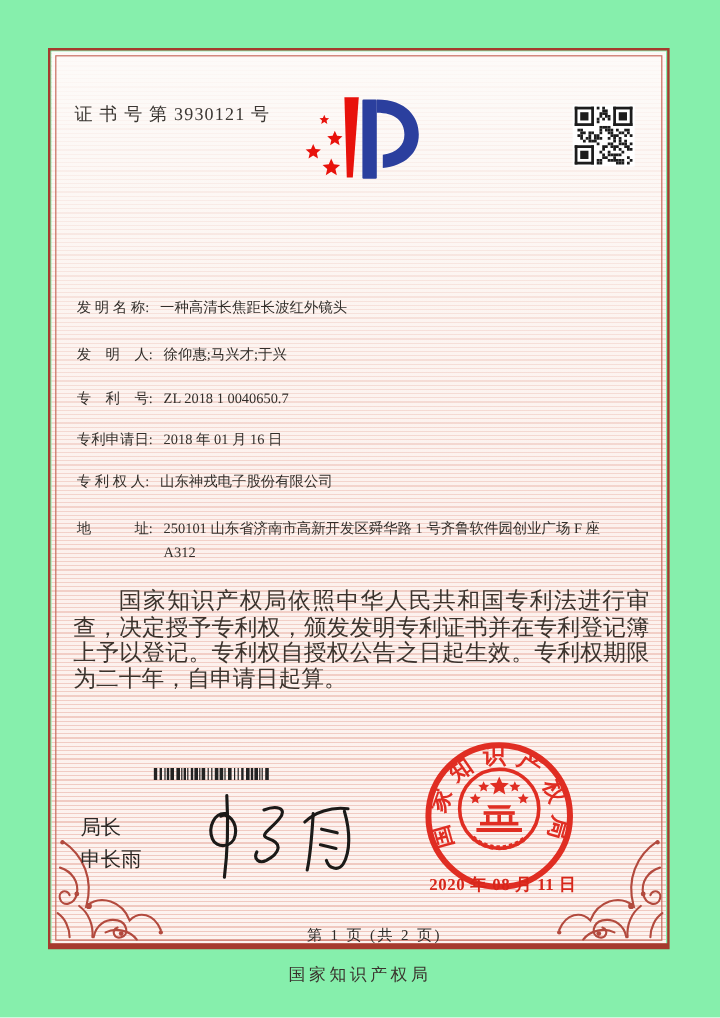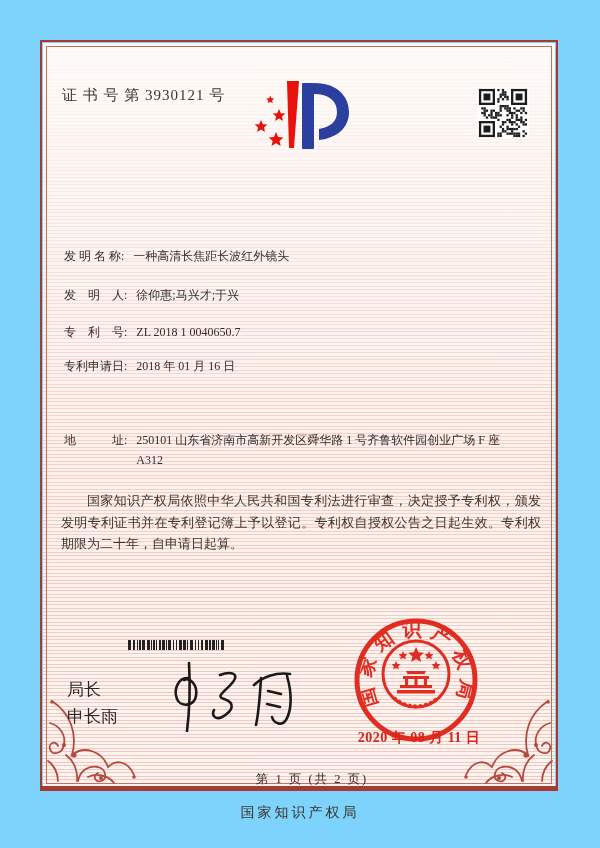--- a/index.html
+++ b/index.html
@@ -1,19 +1,19 @@
 <!DOCTYPE html>
 <html lang="zh"><head>
 <meta charset="utf-8">
 <style>
   * { margin:0; padding:0; box-sizing:border-box; }
   html,body { background:#ffffff; }
   .page {
     position:relative; width:600px; height:848px; overflow:hidden;
-    background:#7dd3fc;
+    background:#86efac;
     font-family:"Liberation Serif","DejaVu Serif",serif;
     color:#2e2b28;
   }
   
   .frame-outer {
     position:absolute; left:40px; top:40px; width:518px; height:751px;
     border:2.5px solid #a63a2e; border-bottom-width:5px;
   }
   .frame-inner {
     position:absolute; left:46px; top:46px; width:506px; height:738px;
@@ -45,21 +45,21 @@
   .lbl { display:inline-block; white-space:pre; vertical-align:top; }
   .val { display:inline-block; vertical-align:top; margin-left:9px; }
   .val.wrap { width:386px; }
   .row.r1 { top:246px; } .row.r2 { top:285px; } .row.r3 { top:322px; }
   .row.r4 { top:356px; } .row.r5 { top:391px; } .row.r6 { top:430px; }
   .row.r7 { top:470px; } .pair2 { position:absolute; left:232px; top:0; white-space:nowrap; }
 
   
   .legal {
     position:absolute; left:61px; top:491px; width:480px;
-    font-size:13px; line-height:21.5px; color:#3b332d; text-align:justify;font-family:Liberation Mono, monospace;
+    font-size:19px; line-height:21.5px; color:#3b332d; text-align:justify;
   }
   .legal p { text-indent:2em; }
 
   
   .barcode { position:absolute; left:128px; top:640px; }
   .director { position:absolute; left:67px; top:676px; font-size:17px; line-height:27px; color:#2c2825; }
   .signature { position:absolute; left:158px; top:653px; }
   .seal { position:absolute; left:346px; top:610px; opacity:.95; }
   .seal-date {
     position:absolute; left:350px; top:729px; width:138px; text-align:center;
@@ -265,20 +265,23 @@
   </div>
   <div class="row r2">
     <span class="lbl">发    明    人:</span><span class="val">徐仰惠;马兴才;于兴</span>
   </div>
   <div class="row r3">
     <span class="lbl">专    利    号:</span><span class="val">ZL 2018 1 0040650.7</span>
   </div>
   <div class="row r4">
     <span class="lbl">专利申请日:</span><span class="val">2018 年 01 月 16 日</span>
   </div>
+  <div class="row r5">
+    <span class="lbl">专 利 权 人:</span><span class="val">山东神戎电子股份有限公司</span>
+  </div>
   <div class="row r6">
     <span class="lbl">地            址:</span><span class="val wrap">250101 山东省济南市高新开发区舜华路 1 号齐鲁软件园创业广场 F 座 A312</span>
   </div>
 
   <div class="legal">
     <p>国家知识产权局依照中华人民共和国专利法进行审查，决定授予专利权，颁发发明专利证书并在专利登记簿上予以登记。专利权自授权公告之日起生效。专利权期限为二十年，自申请日起算。</p>
   </div>
 
   <svg class="barcode" width="98" height="10" viewBox="0 0 98 10">
     <g id="bc-bars" fill="#222222">

